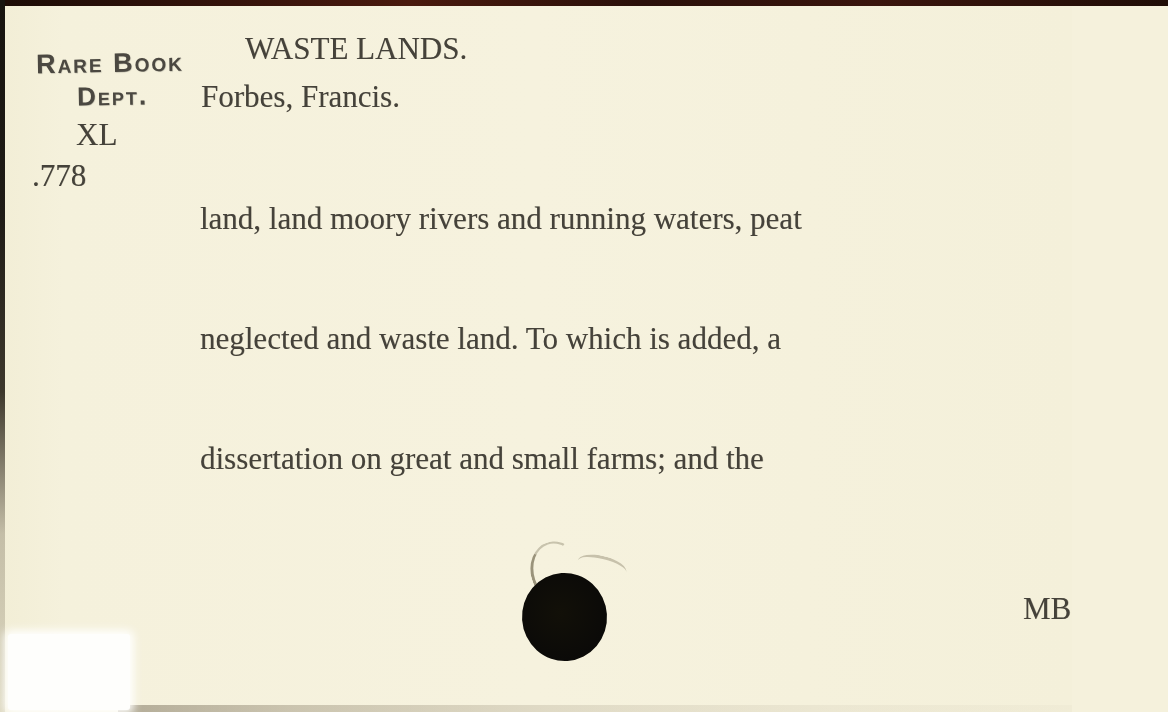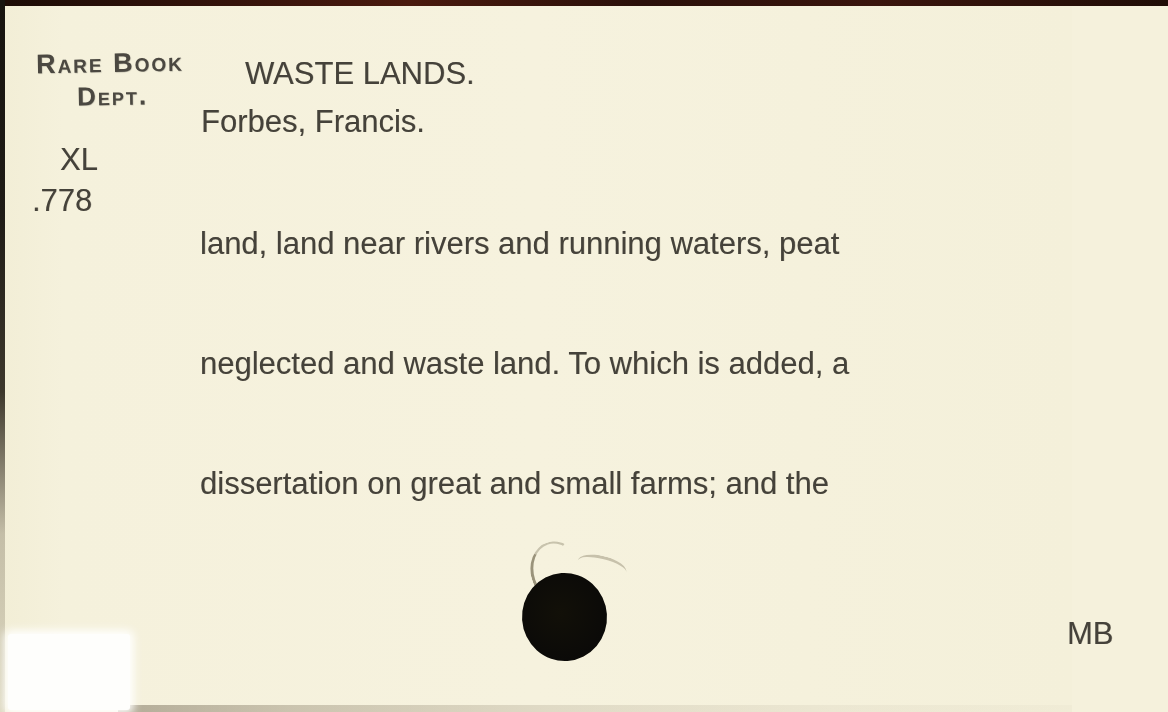--- a/index.html
+++ b/index.html
@@ -32,34 +32,33 @@
   }
   .white-patch {
     position: absolute; left: 8px; top: 634px; width: 122px; height: 76px;
     background: #fefefc;
     border-radius: 3px;
     box-shadow: 0 0 8px 4px rgba(255,255,254,0.95);
   }
   
   .tw {
     position: absolute;
-    font-family: Liberation Sans, sans-serif;
+    font-family: Liberation Serif, serif;
     font-size: 31px;
     line-height: 40px;
     color: #45423a;
     white-space: pre;
     text-shadow: 0.4px 0.4px 0.6px rgba(70,64,52,0.35);
-    margin-top: 25px;
   }
   .heading { left: 245px; top: 29px; }
   .author  { left: 201px; top: 77px; }
   .body-text { left: 200px; top: 119px; }
   .see-next { left: 800px; top: 554px; }
-  .initials { left: 1067px; top: 589px; }
-  .call-xl  { left: 60px; top: 115px; }
+  .initials { left: 1023px; top: 589px; }
+  .call-xl  { left: 76px; top: 115px; }
   .call-778 { left: 32px; top: 156px; }
   .call-f74 { left: 30px; top: 196px; word-spacing: 42px; }
   
   .stamp {
     position: absolute;
     font-family: "Liberation Sans", sans-serif;
     font-variant: small-caps;
     font-weight: 700;
     letter-spacing: 2px;
     color: #4b4841;
@@ -103,21 +102,21 @@
   <div class="stamp stamp-line1">Rare Book</div>
   <div class="stamp stamp-line2">Dept.</div>
 
   <div class="tw call-xl">XL</div>
   <div class="tw call-778">.778</div>
 
   <div class="tw heading">WASTE LANDS.</div>
   <div class="tw author">Forbes, Francis.</div>
 
   <div class="tw body-text">
-    <div>land, land near rivers and running waters, peat</div>
+    <div>land, land moory rivers and running waters, peat</div>
     <div>neglected and waste land. To which is added, a</div>
     <div>dissertation on great and small farms; and the</div>
     
     
     
     
     
   </div>
 
   <div class="tw initials">MB</div>

